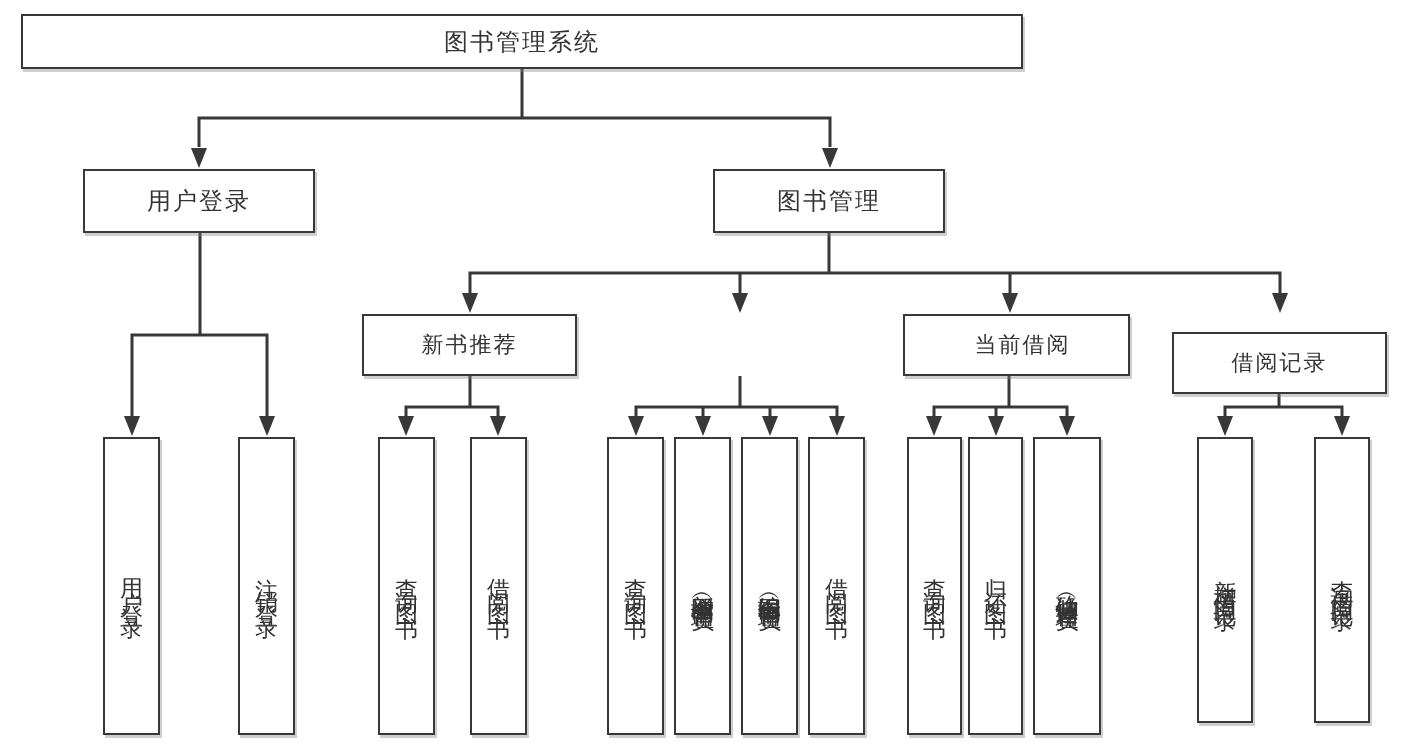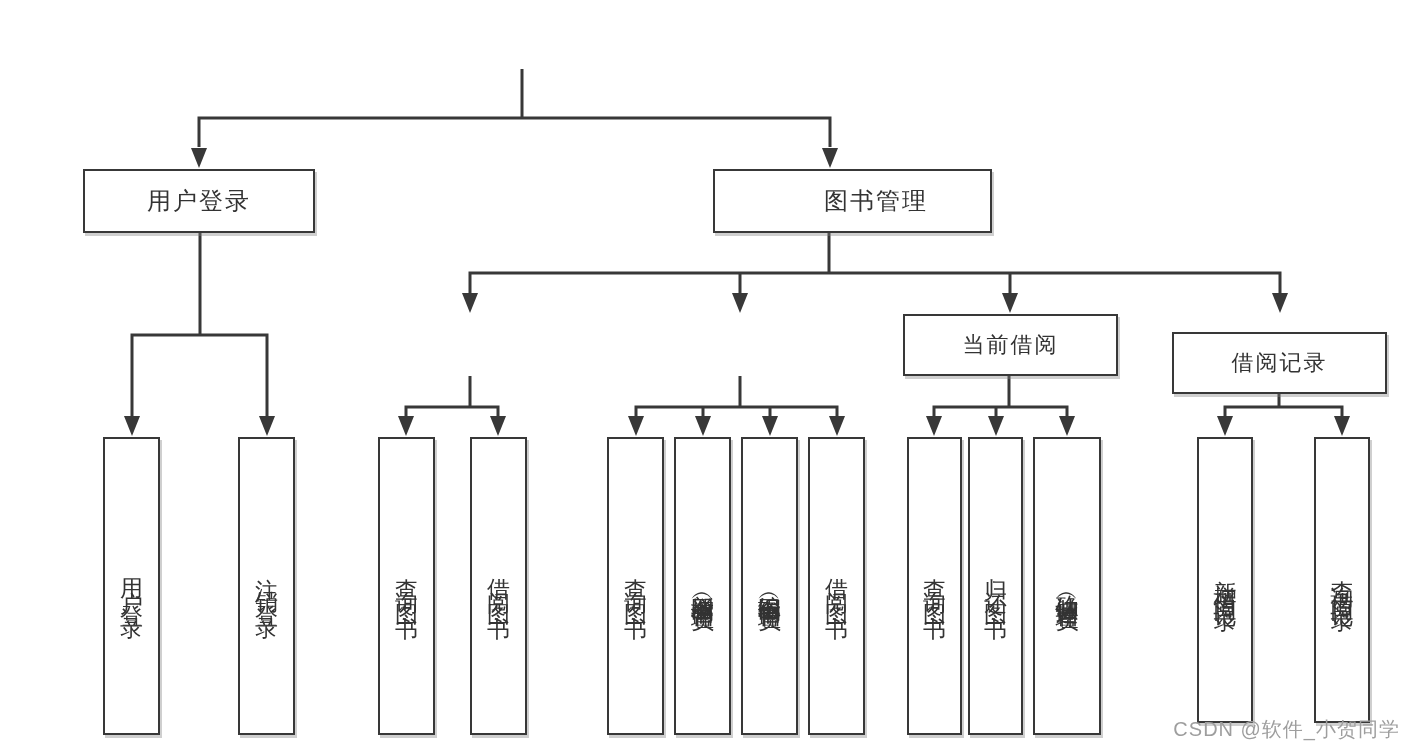--- a/index.html
+++ b/index.html
@@ -85,39 +85,40 @@
         <polygon points="762,416 778,416 770,436"></polygon>
         <polygon points="829,416 845,416 837,436"></polygon>
         <polygon points="926,416 942,416 934,436"></polygon>
         <polygon points="988,416 1004,416 996,436"></polygon>
         <polygon points="1059,416 1075,416 1067,436"></polygon>
         <polygon points="1217,416 1233,416 1225,436"></polygon>
         <polygon points="1334,416 1350,416 1342,436"></polygon>
       </g>
   </svg>
 
+  <div class="node" style="left:21px;top:14px;width:998px;height:51px;font-size:24px;">图书管理系统</div>
 
   <div class="node" style="left:83px;top:169px;width:228px;height:60px;font-size:24px;">用户登录</div>
-  <div class="node" style="left:713px;top:169px;width:228px;height:60px;font-size:24px;padding-left:47px;">图书管理</div>
+  <div class="node" style="left:713px;top:169px;width:228px;height:60px;font-size:24px;">图书管理</div>
 
-  <div class="node" style="left:903px;top:314px;width:211px;height:58px;">当前借阅</div>
+  <div class="node" style="left:362px;top:314px;width:211px;height:58px;">新书推荐</div>
+  <div class="node" style="left:903px;top:314px;width:211px;height:58px;padding-left:12px;">当前借阅</div>
   <div class="node" style="left:1172px;top:314px;width:211px;height:58px;margin-top:18px;">借阅记录</div>
 
   <div class="vnode ls-a" style="left:103px;top:437px;width:53px;height:294px;">用户登录</div>
   <div class="vnode ls-a" style="left:238px;top:437px;width:53px;height:294px;">注销登录</div>
 
   <div class="vnode ls-a" style="left:378px;top:437px;width:53px;height:294px;">查询图书</div>
   <div class="vnode ls-a" style="left:470px;top:437px;width:53px;height:294px;">借阅图书</div>
 
   <div class="vnode ls-a" style="left:607px;top:437px;width:53px;height:294px;">查询图书</div>
   <div class="vnode ls-c" style="left:674px;top:437px;width:53px;height:294px;">新增图书（管理员）</div>
   <div class="vnode ls-c" style="left:741px;top:437px;width:53px;height:294px;">编辑图书（管理员）</div>
   <div class="vnode ls-a" style="left:808px;top:437px;width:53px;height:294px;">借阅图书</div>
 
   <div class="vnode ls-a" style="left:907px;top:437px;width:51px;height:294px;">查询图书</div>
   <div class="vnode ls-a" style="left:968px;top:437px;width:51px;height:294px;">归还图书</div>
   <div class="vnode ls-c" style="left:1033px;top:437px;width:64px;height:294px;">确认归还（管理员）</div>
 
   <div class="vnode ls-b" style="left:1197px;top:437px;width:52px;height:282px;">新增借阅记录</div>
   <div class="vnode ls-b" style="left:1314px;top:437px;width:52px;height:282px;">查询借阅记录</div>
 
-  <div class="watermark">CSDN @软件_小贺同学</div>
 </div>
 
 </body></html>

